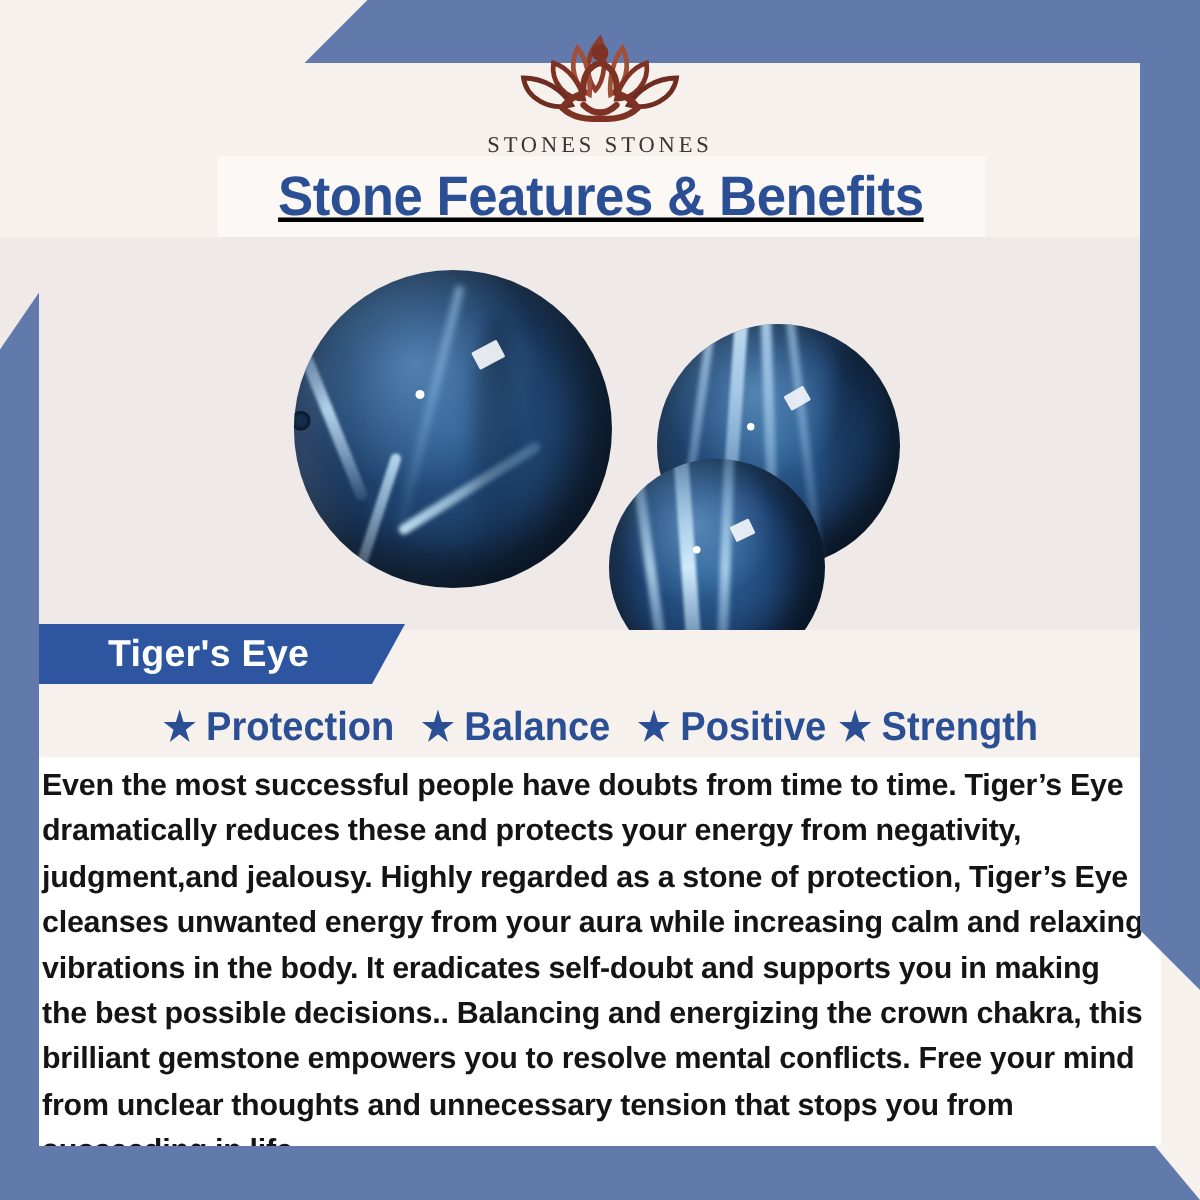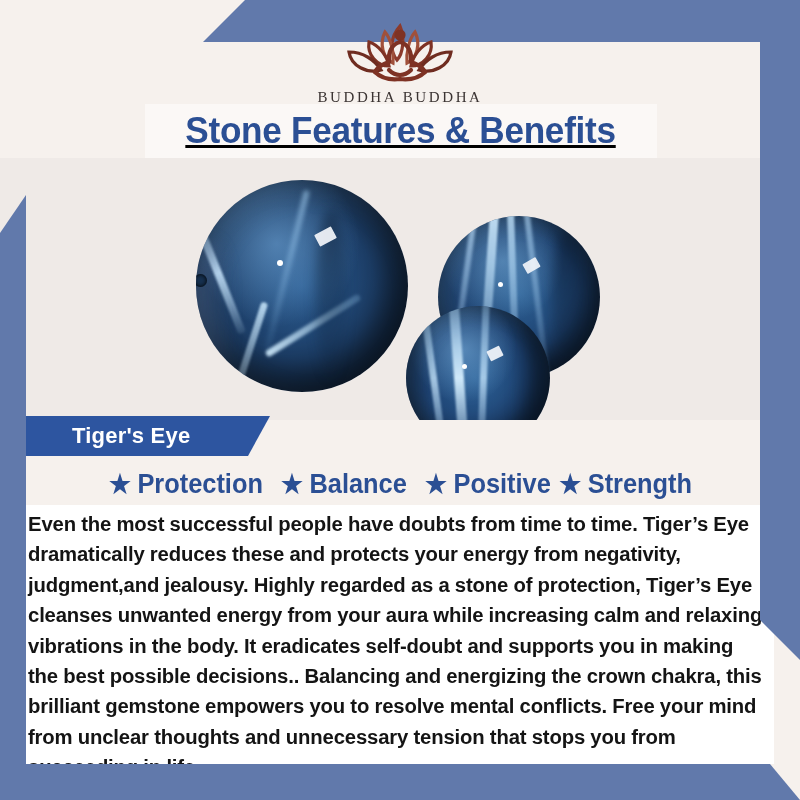--- a/index.html
+++ b/index.html
@@ -149,21 +149,21 @@
     background: #2d55a0;
     display: flex;
     align-items: center;
     padding-left: 46px;
     padding-right: 48px;
     clip-path: polygon(0 0, 100% 0, calc(100% - 22px) 100%, 0 100%);
     z-index: 6;
   }
   .ribbon-text {
     color: #ffffff;
-    font-size: 22px;
+    font-size: 25px;
     font-weight: bold;
     letter-spacing: 0.2px;
     white-space: nowrap;
   }
 
   
   .benefits {
     position: absolute;
     top: 462px;
     left: 0;
@@ -325,21 +325,21 @@
         </g>
         <g stroke="#7e3224" stroke-width="4.2" fill="none" stroke-linecap="round">
           <path d="M75 32 C67 34, 63 42, 64 52"></path>
           <path d="M75 32 C83 34, 87 42, 86 52"></path>
           <path d="M64 52 C58 54, 52 58, 50 62"></path>
           <path d="M86 52 C92 54, 98 58, 100 62"></path>
           <path d="M50 62 C56 68, 66 70, 75 69 C84 70, 94 68, 100 62"></path>
           <path d="M64 60 C68 64, 72 65, 75 65 C78 65, 82 64, 86 60"></path>
         </g>
       </svg>
-      <span class="logo-text">BUDDHA BUDDHA</span>
+      <span class="logo-text">STONES STONES</span>
     </div>
   </div>
 
   <div class="title-band">
     <span class="title-text">Stone Features &amp; Benefits</span>
   </div>
 
   <div class="ribbon">
     <span class="ribbon-text">Tiger's Eye</span>
   </div>

